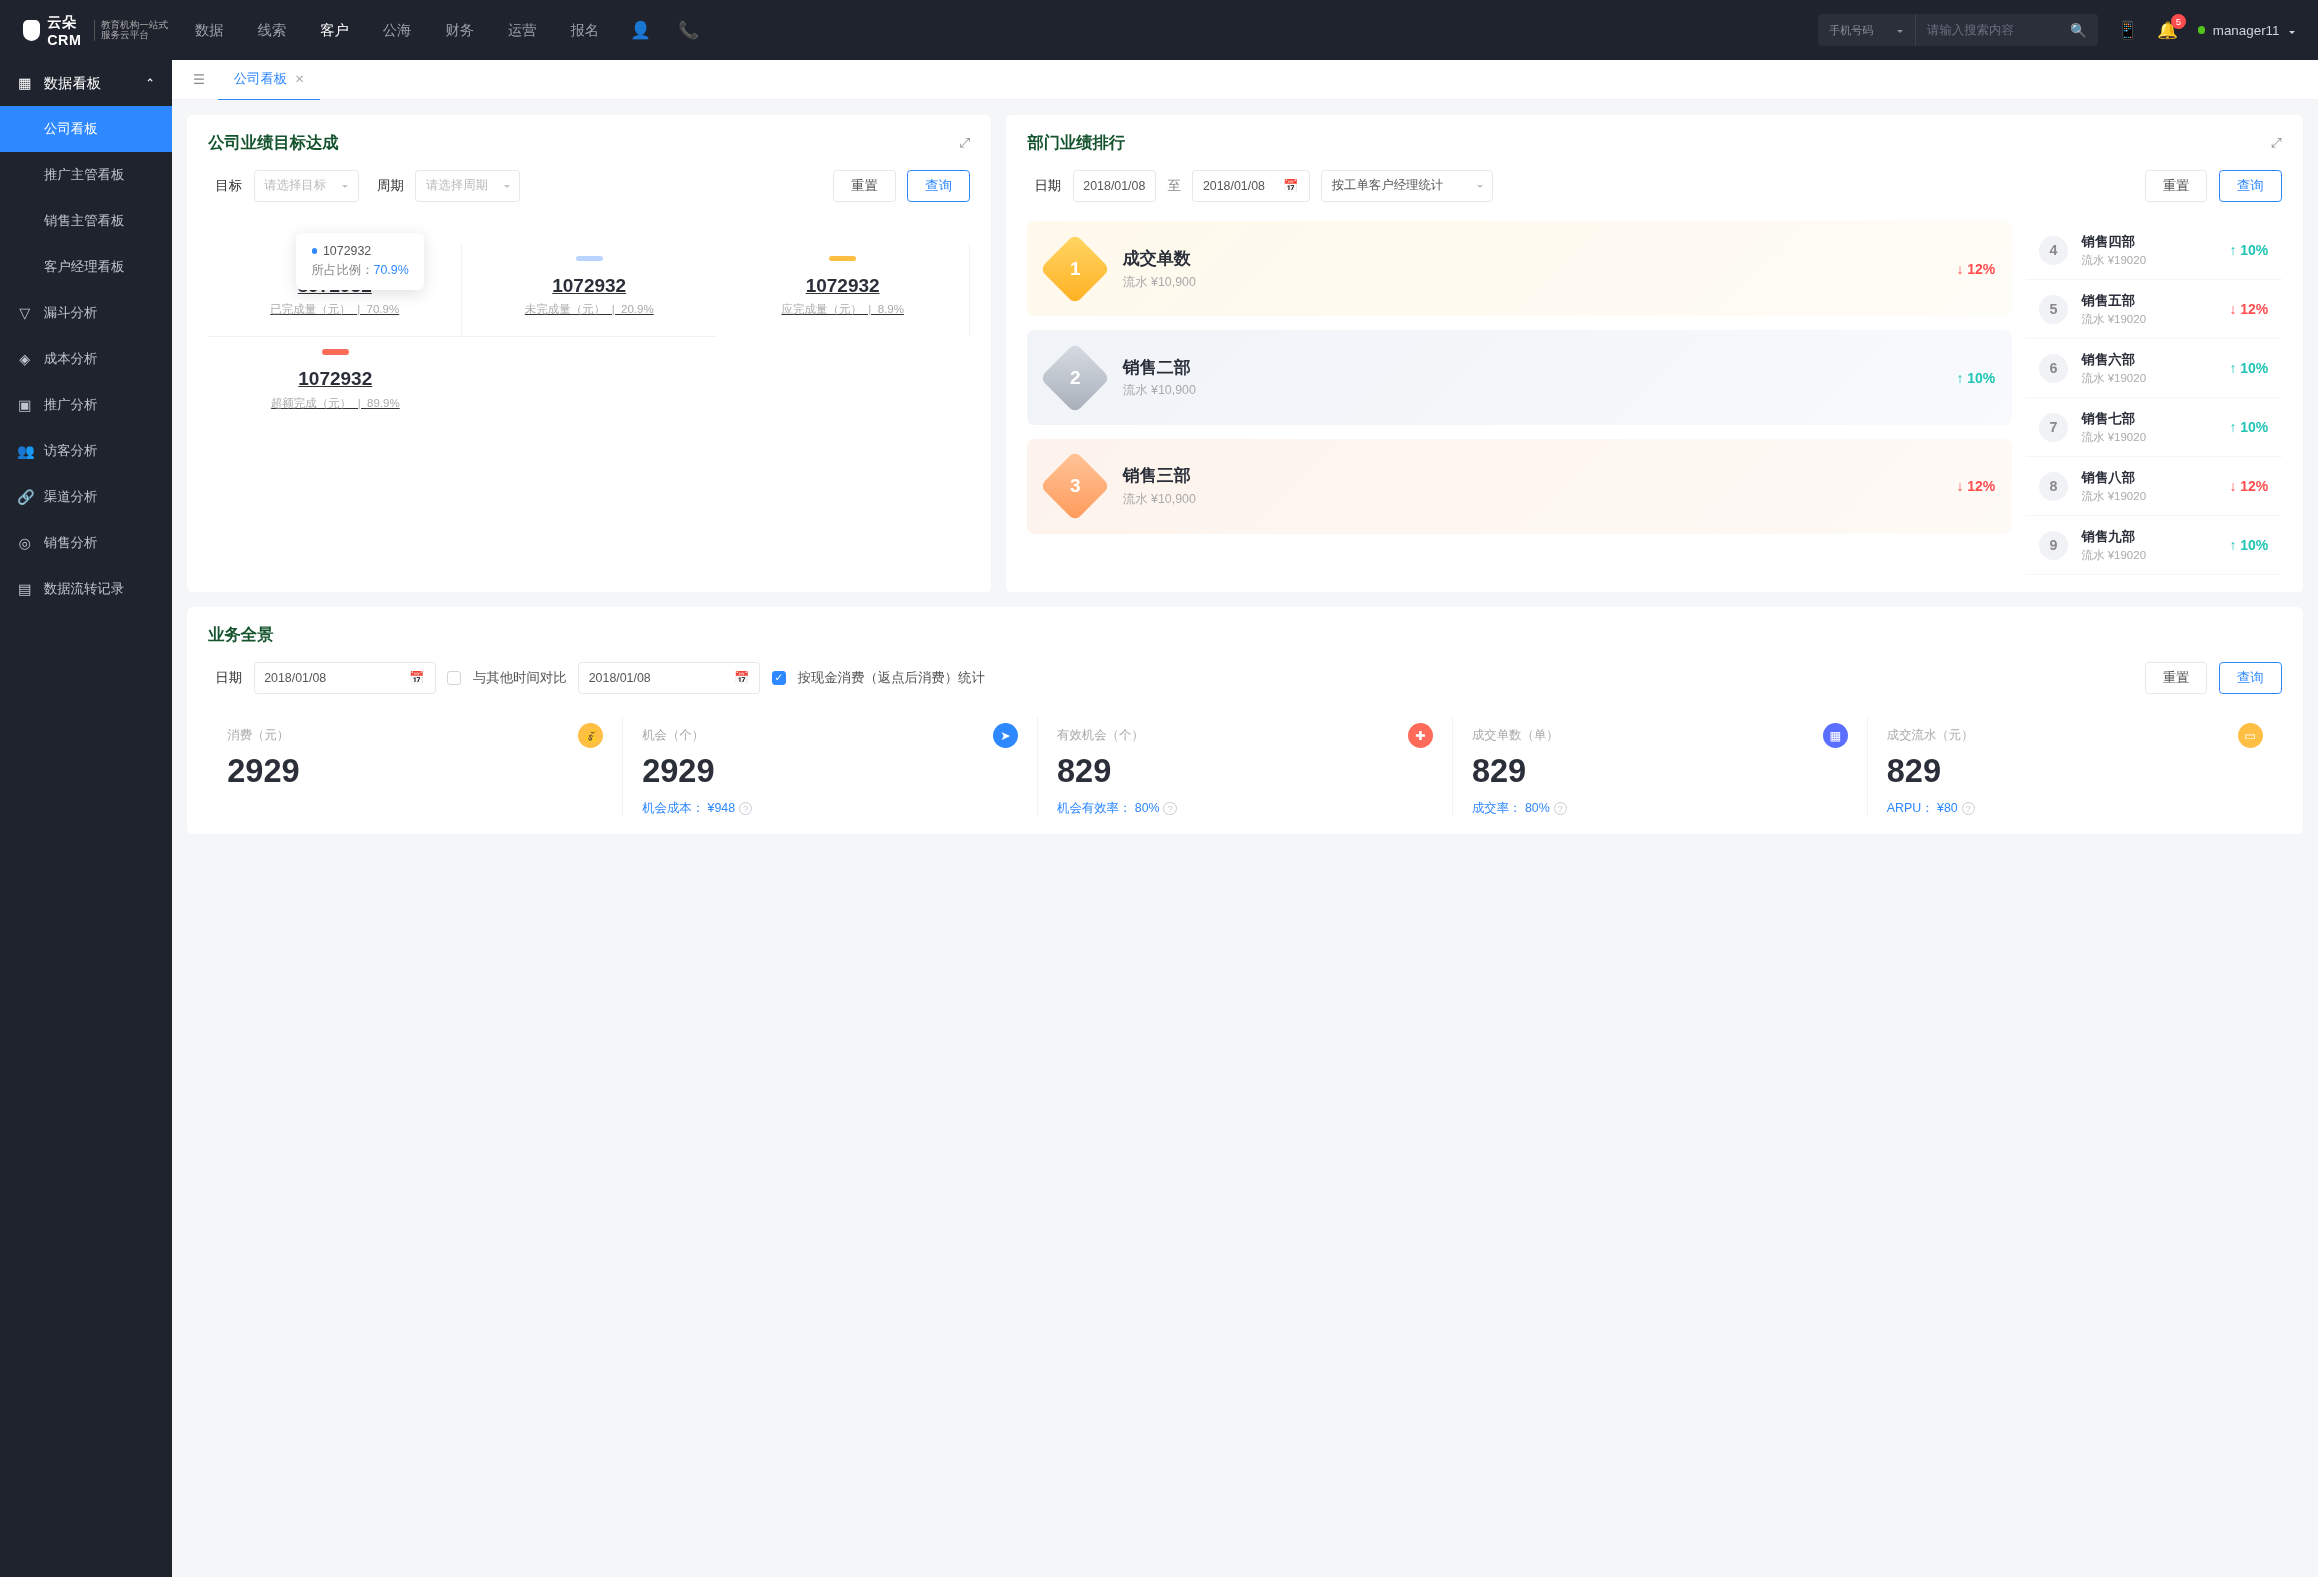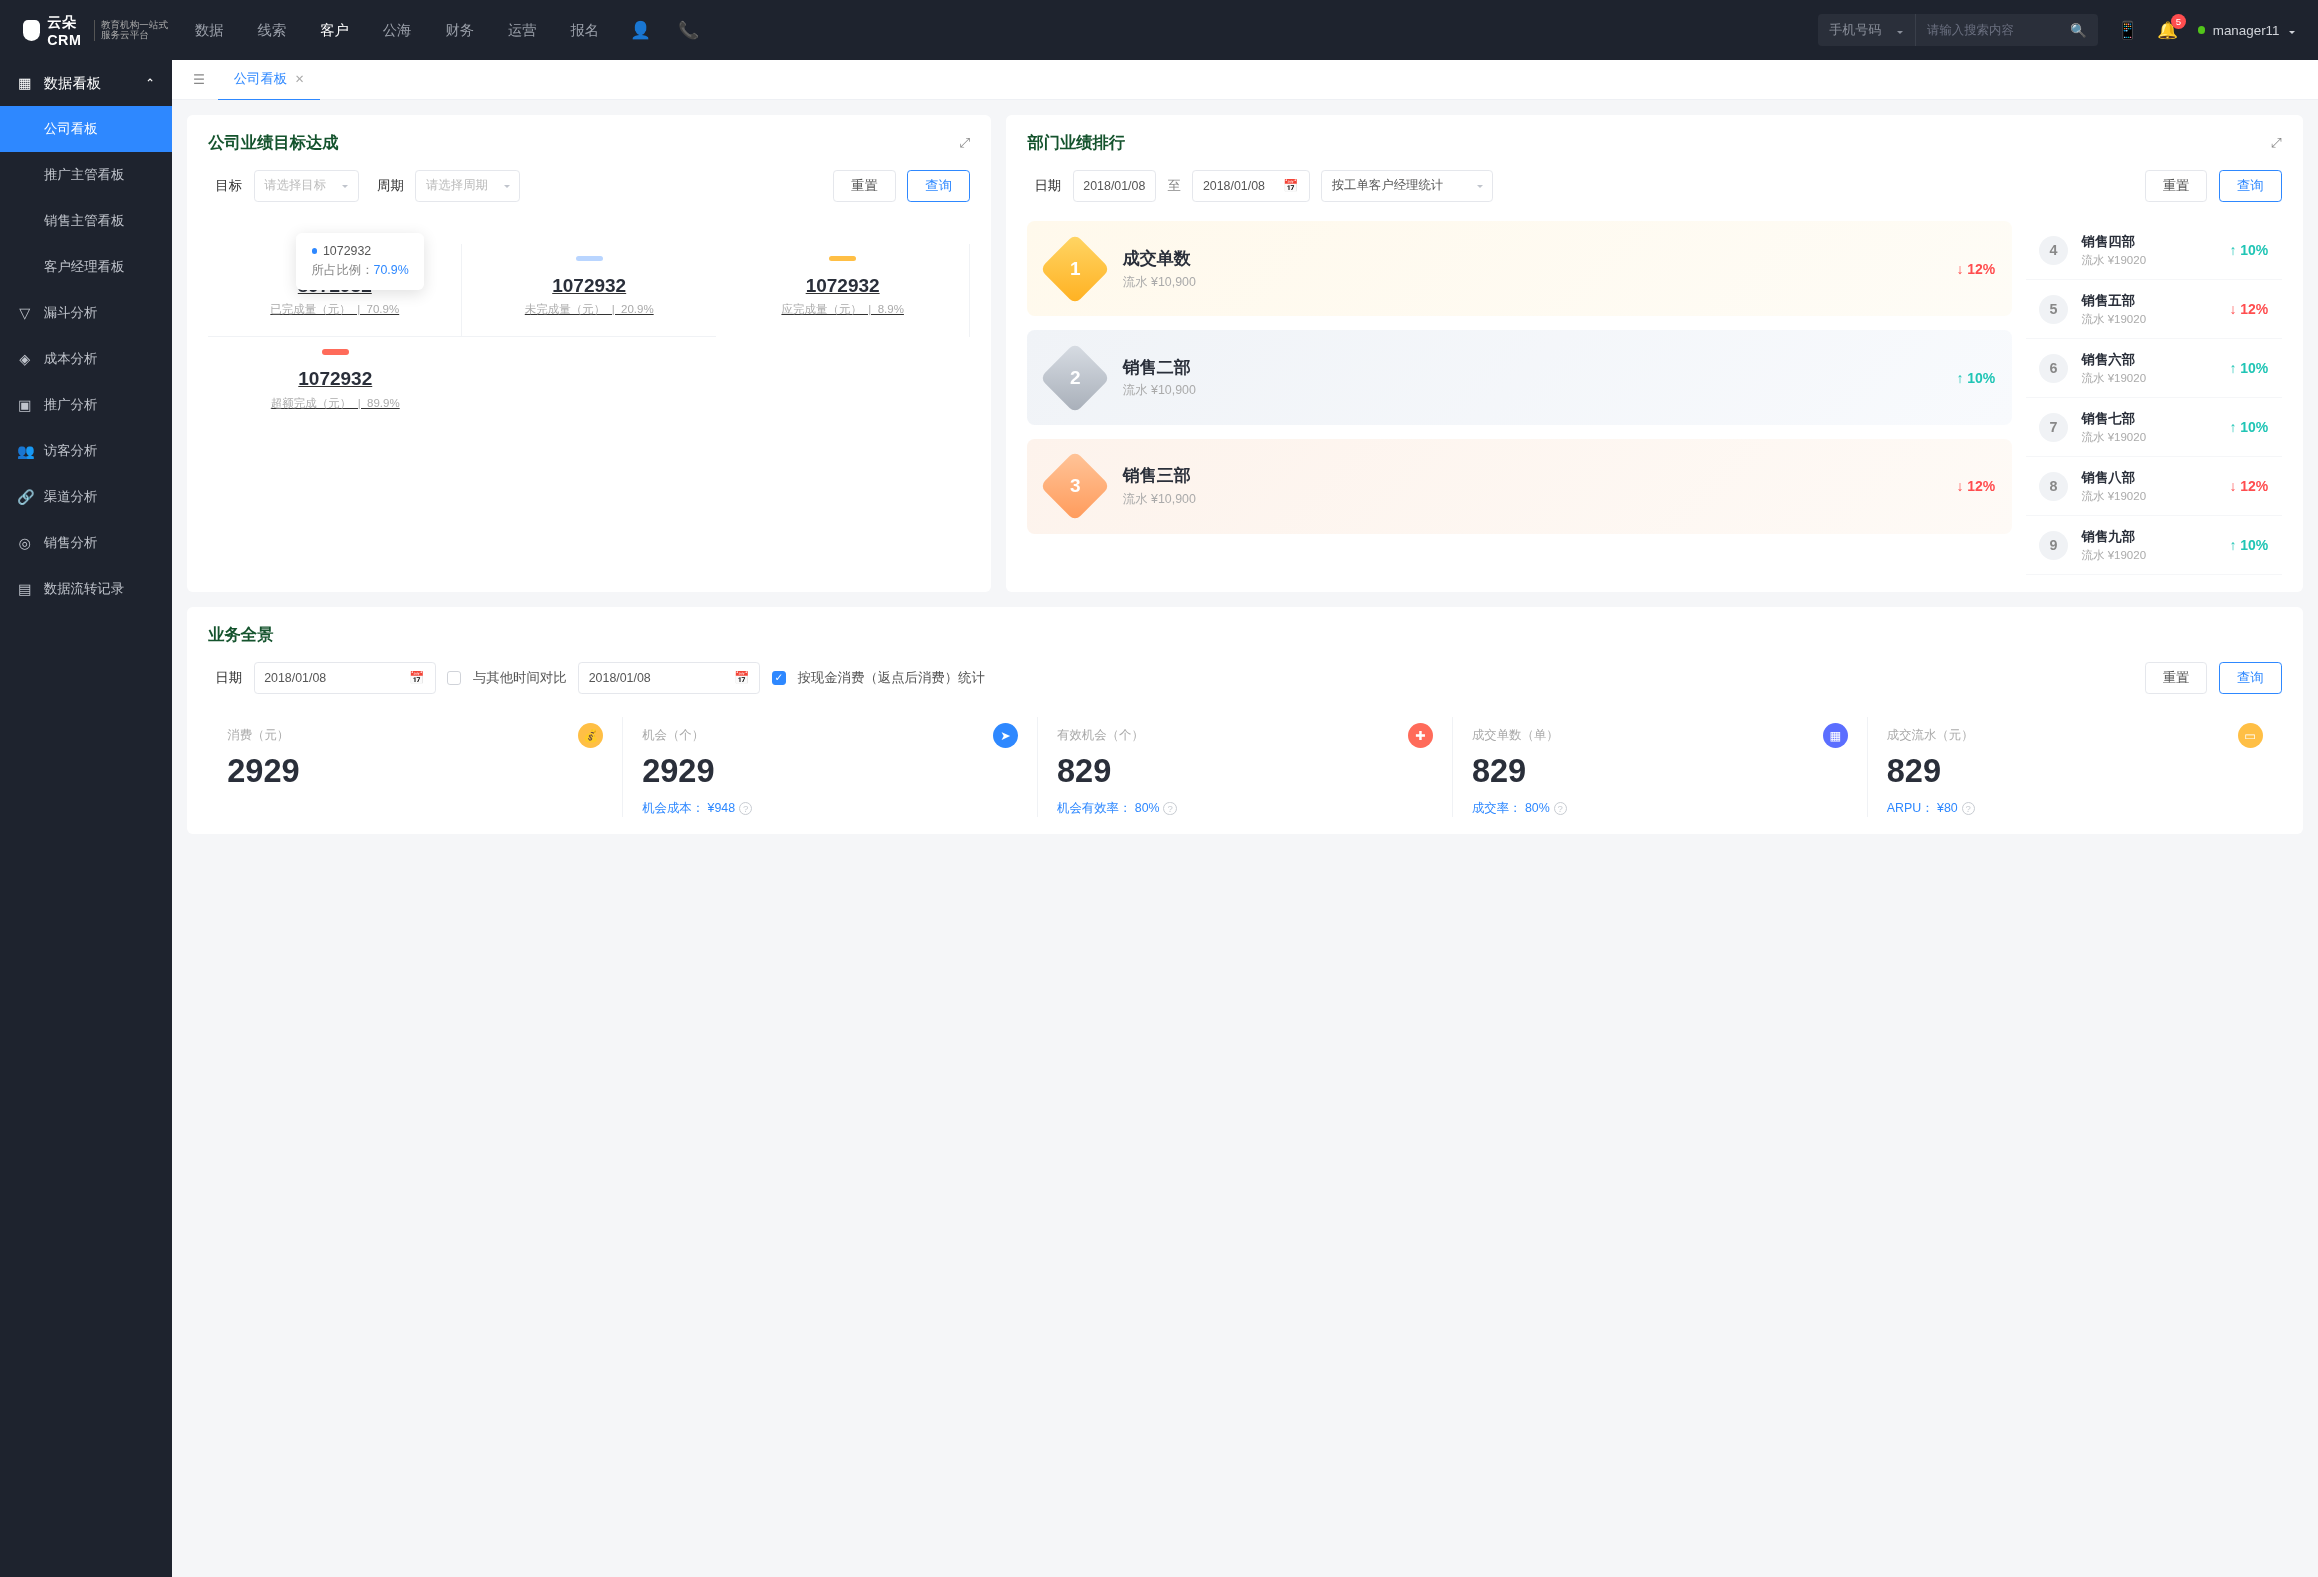--- a/index.html
+++ b/index.html
@@ -10,21 +10,21 @@
 .logo { display: flex; align-items: center; color: #fff; font-size: 10.5px; gap: 7.6px; width: 149px; }
 .logo-mark { width: 27px; height: 21px; background: #fff; border-radius: 5.7px 5.7px 9.6px 9.6px; position: relative; }
 .logo-text { font-size: 14.3px; font-weight: 600; letter-spacing: 0.5px; }
 .logo-sub { font-size: 9.6px; color: #aaa; line-height: 10.5px; border-left: 1px solid #555; padding-left: 5.7px; }
 .nav { display: flex; gap: 34px; margin-left: 23px; }
 .nav-item { color: #9ba0aa; font-size: 14.3px; cursor: pointer; }
 .nav-item.active { color: #fff; }
 .nav-icons { display: flex; gap: 27px; margin-left: 31px; color: #6b7080; font-size: 17px; }
 .header-right { margin-left: auto; display: flex; align-items: center; gap: 19px; }
 .search-box { display: flex; align-items: center; background: #2a2f3a; border-radius: 3.8px; height: 32.5px; overflow: hidden; }
-.search-select { padding: 0 11.5px; color: #8a8f9a; font-size: 13px; border-right: 1px solid #3a3f4a; height: 100%; display: flex; align-items: center; gap: 14px; }
+.search-select { padding: 0 11.5px; color: #8a8f9a; font-size: 11px; border-right: 1px solid #3a3f4a; height: 100%; display: flex; align-items: center; gap: 22px; }
 .search-input { background: transparent; border: none; color: #fff; padding: 0 11.5px; width: 143px; font-size: 12.4px; }
 .search-input::placeholder { color: #6b7080; }
 .search-btn { padding: 0 11.5px; color: #8a8f9a; }
 .header-icon { color: #8a8f9a; font-size: 17px; position: relative; cursor: pointer; }
 .badge { position: absolute; top: -5.7px; right: -7.6px; background: #ff4d4f; color: #fff; font-size: 9.6px; width: 15.3px; height: 15.3px; border-radius: 50%; display: flex; align-items: center; justify-content: center; }
 .user-pill { display: flex; align-items: center; gap: 7.6px; color: #d0d3d9; font-size: 13.4px; }
 .dot-green { width: 7.6px; height: 7.6px; background: #52c41a; border-radius: 50%; }
 
 
 .body { display: flex; height: calc(100vh - 52px); }

